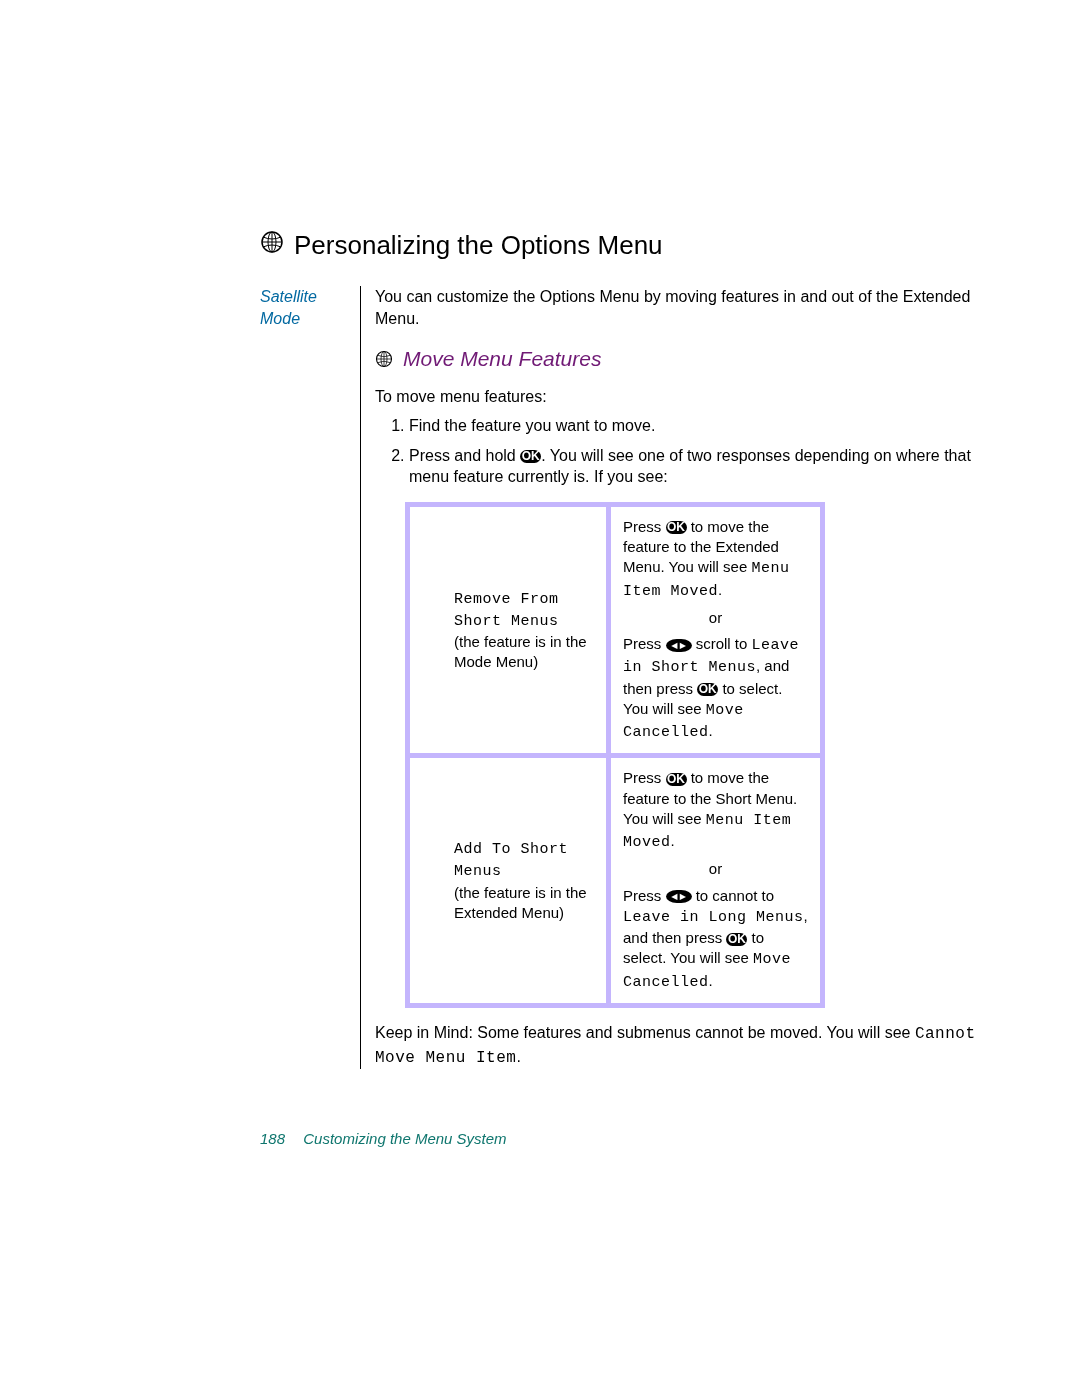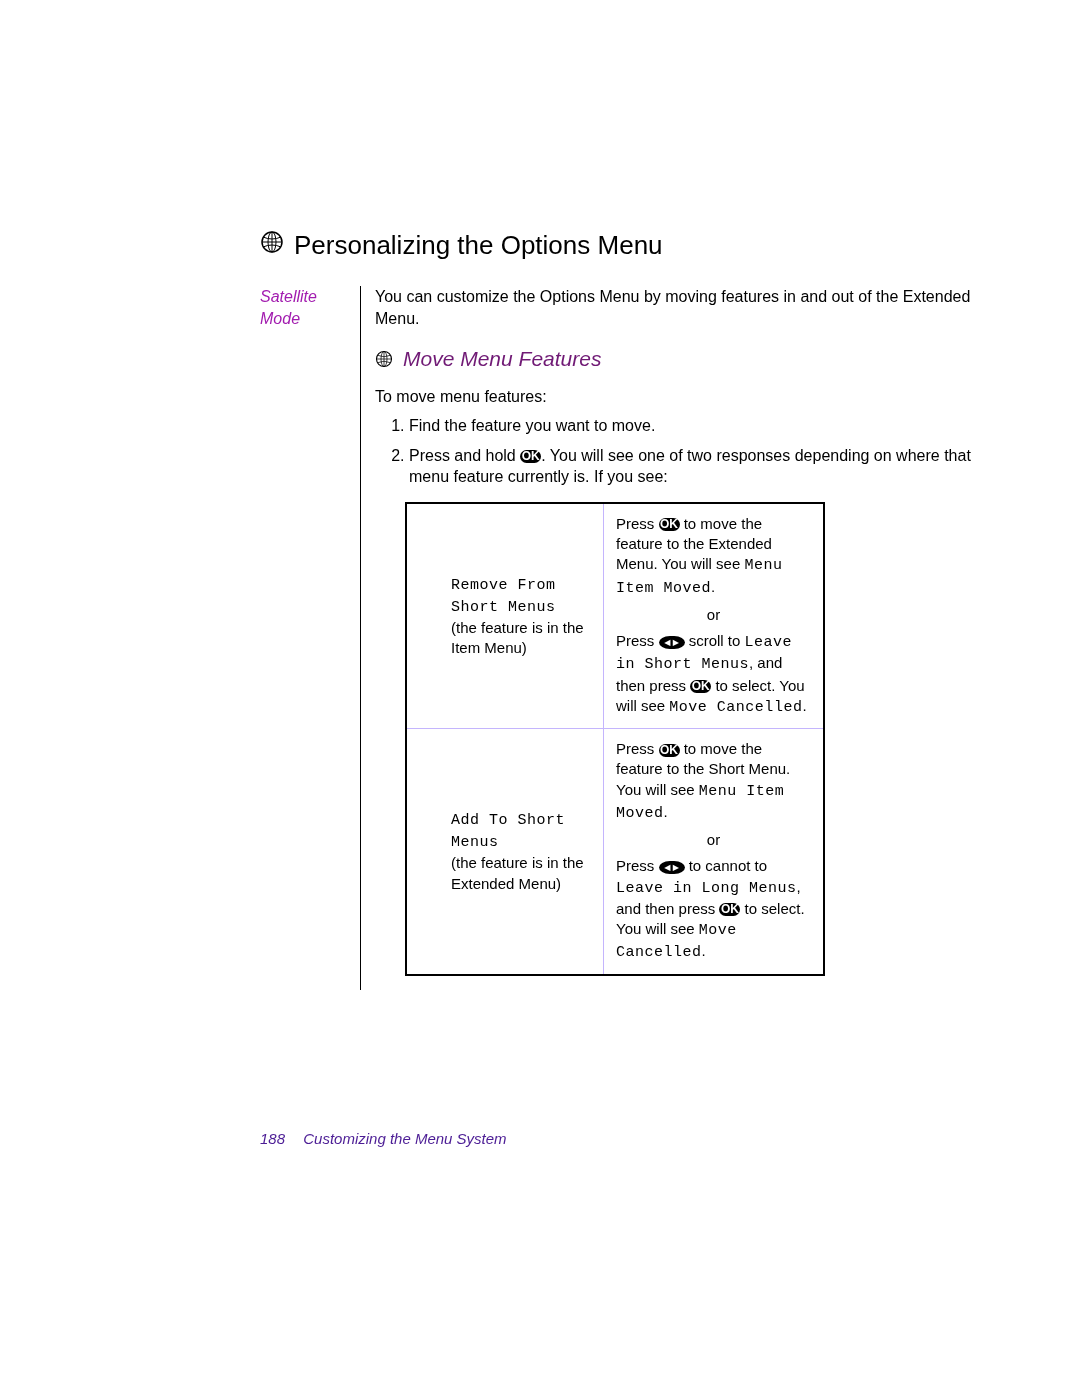--- a/index.html
+++ b/index.html
@@ -27,21 +27,21 @@
     flex-shrink: 0;
   }
   .columns {
     display: flex;
     align-items: stretch;
   }
   .sidecol {
     width: 100px;
     flex-shrink: 0;
     font-style: italic;
-    color: #a21caf;
+    color: #0369a1;
     font-size: 16px;
     line-height: 1.35;
     margin-right: 0;
   }
   .divider {
     border-left: 1px solid #000;
     margin-right: 14px;
     margin-left: 0;
   }
   .maincol {
@@ -98,39 +98,39 @@
     letter-spacing: 0.5px;
   }
   table.cases {
     border-collapse: collapse;
     border: 2px solid #000;
     width: 420px;
     margin: 8px 0 14px 30px;
     font-size: 15px;
   }
   table.cases td {
-    border: 1px solid #c4b5fd;
+    border: 5px solid #c4b5fd;
     padding: 10px 12px;
     vertical-align: middle;
   }
   table.cases td.leftc {
     width: 140px;
     padding-left: 44px;
   }
   .or {
     text-align: center;
     margin: 6px 0;
   }
   .footer {
     position: absolute;
     left: 260px;
     top: 1130px;
     font-size: 15px;
     font-style: italic;
-    color: #4c1d95;
+    color: #0f766e;
   }
   .footer .pg {
     margin-right: 14px;
   }
 </style>
 </head>
 <body>
 
 <div class="page">
   <div class="heading">
@@ -170,21 +170,21 @@
         <li>
           <span>Press and hold </span><span class="okbtn">OK</span><span>. You will see one of two responses depending on where that menu feature currently is. If you see:</span>
         </li>
       </ol>
 
       <table class="cases">
         <tbody>
             <tr>
           <td class="leftc">
             <span class="mono">Remove From Short Menus</span><br>
-            <span>(the feature is in the Item Menu)</span>
+            <span>(the feature is in the Mode Menu)</span>
           </td>
           <td>
             <span>Press </span><span class="okbtn">OK</span><span> to move the feature to the Extended Menu. You will see </span><span class="mono">Menu Item Moved</span><span>.</span>
             <div class="or">or</div>
             <span>Press </span><span class="scrollbtn">◀ ▶</span><span> scroll to </span><span class="mono">Leave in Short Menus</span><span>, and then press </span><span class="okbtn">OK</span><span> to select. You will see </span><span class="mono">Move Cancelled</span><span>.</span>
           </td>
         </tr>
         <tr>
           <td class="leftc">
             <span class="mono">Add To Short Menus</span><br>
@@ -192,20 +192,23 @@
           </td>
           <td>
             <span>Press </span><span class="okbtn">OK</span><span> to move the feature to the Short Menu. You will see </span><span class="mono">Menu Item Moved</span><span>.</span>
             <div class="or">or</div>
             <span>Press </span><span class="scrollbtn">◀ ▶</span><span> to cannot to </span><span class="mono">Leave in Long Menus</span><span>, and then press </span><span class="okbtn">OK</span><span> to select. You will see </span><span class="mono">Move Cancelled</span><span>.</span>
           </td>
         </tr>
       </tbody>
         </table>
 
+      <div>
+        <span>Keep in Mind:  Some features and submenus cannot be moved. You will see </span><span class="mono">Cannot Move Menu Item</span><span>.</span>
+      </div>
     </div>
   </div>
 </div>
 
 <div class="footer">
   <span class="pg">188</span>
   <span>Customizing the Menu System</span>
 </div>
 
 </body></html>

